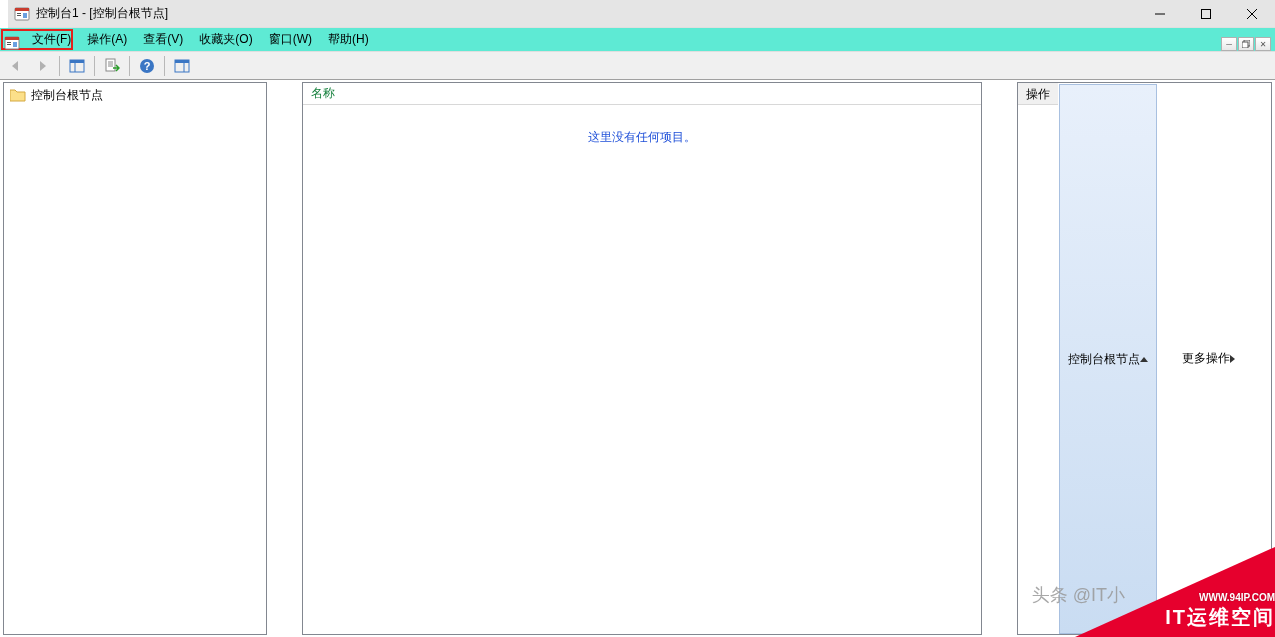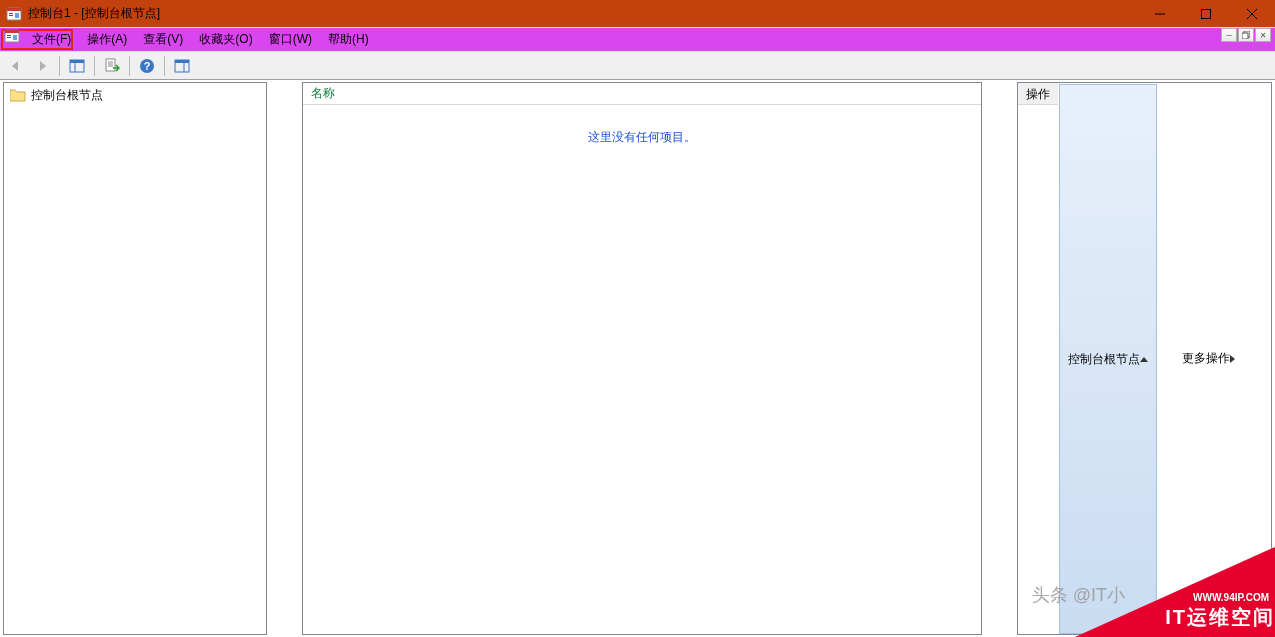--- a/index.html
+++ b/index.html
@@ -1,26 +1,26 @@
 <!DOCTYPE html>
 <html><head>
   <meta charset="utf-8">
   <style>
     * { box-sizing: border-box; margin: 0; padding: 0; }
     body { font-family: "Microsoft YaHei", "Segoe UI", Tahoma, sans-serif; font-size: 12px; background: #fff; overflow: hidden; width: 1275px; height: 637px; position: relative; }
     
     
-    .titlebar { height: 28px; display: flex; align-items: center; padding: 0 0 0 6px; background: #c2410c; border-bottom: 1px solid #dfdfdf; }
+    .titlebar { height: 28px; display: flex; align-items: center; padding: 0 0 0 6px; background: #e5e5e5; border-bottom: 1px solid #dfdfdf; margin-left: 8px; }
     .titlebar-icon { width: 16px; height: 16px; margin-right: 6px; }
     .titlebar-text { flex: 1; font-size: 12px; color: #000; }
     .win-controls { display: flex; height: 100%; }
     .win-btn { width: 46px; height: 28px; display: flex; align-items: center; justify-content: center; cursor: pointer; }
     
     
-    .menubar { height: 24px; display: flex; align-items: flex-start; padding: 0 2px; background: #d946ef; border-bottom: 1px solid #dfdfdf; position: relative; }
+    .menubar { height: 24px; display: flex; align-items: flex-end; padding: 0 2px; background: #5eead4; border-bottom: 1px solid #dfdfdf; position: relative; }
     .menubar-icon { width: 16px; height: 16px; margin: 0 4px 0 2px; }
     .menu-item { padding: 3px 8px; cursor: pointer; font-size: 12px; }
     
     .menu-highlight-box { position: absolute; left: 1px; top: 1px; width: 72px; height: 21px; border: 2px solid #e3221c; z-index: 1; pointer-events: none; }
     .mdi-controls { margin-left: auto; display: flex; gap: 1px; padding-right: 2px; }
     .mdi-btn { width: 16px; height: 14px; border: 1px solid #b0b0b0; background: linear-gradient(#fff,#e8e8e8); display: flex; align-items: center; justify-content: center; font-size: 8px; cursor: pointer; color:#555; }
     
     
     .toolbar { height: 28px; display: flex; align-items: center; padding: 2px 4px; background: #f0f0f0; border-bottom: 1px solid #a0a0a0; gap: 2px; }
     .tb-btn { width: 24px; height: 24px; display: flex; align-items: center; justify-content: center; cursor: pointer; border: 1px solid transparent; }
@@ -39,21 +39,21 @@
     .list-col { padding: 3px 8px; font-size: 12px; color: #15803d; }
     .list-body { flex: 1; display: flex; align-items: flex-start; justify-content: center; padding-top: 24px; color: #1d4ed8; font-size: 12px; }
     
     .actions-panel { width: 255px; margin: 2px 3px 2px 0; display: flex; flex-direction: row; }
     .actions-header { height: 22px; background: #f0f0f0; border-bottom: 1px solid #d8d8d8; padding: 3px 8px; font-size: 12px; }
     .action-section { background: linear-gradient(#e8f0fb, #c9dcf2); border: 1px solid #a8c0e0; margin: 1px 1px 0 1px; padding: 4px 8px; display: flex; align-items: center; justify-content: space-between; font-size: 12px; cursor: pointer; }
     .action-item { padding: 5px 8px 5px 24px; font-size: 12px; cursor: pointer; display: flex; justify-content: space-between; align-items: center; }
     
     
     .watermark-triangle { position: absolute; right: 0; bottom: 0; width: 0; height: 0; border-left: 200px solid transparent; border-bottom: 90px solid #e6002d; z-index: 10; }
-    .watermark-url { position: absolute; right: 6px; bottom: 34px; color: #fff; font-size: 10px; font-weight: bold; text-shadow: 0 0 2px rgba(0,0,0,.3); z-index: 11; transform: rotate(0deg); }
+    .watermark-url { position: absolute; right: 0; bottom: 34px; color: #fff; font-size: 10px; font-weight: bold; text-shadow: 0 0 2px rgba(0,0,0,.3); z-index: 11; transform: rotate(0deg); }
     .watermark-main { position: absolute; right: 0; bottom: 6px; color: #fff; font-size: 20px; font-weight: bold; letter-spacing: 2px; z-index: 11; }
     .watermark-toutiao { position: absolute; right: 150px; bottom: 30px; color: #999; font-size: 18px; z-index: 5; opacity: .85; font-weight: 500;}
     
     .arrow-tri { display:inline-block; width:0; height:0; }
     .arrow-up { border-left:4px solid transparent; border-right:4px solid transparent; border-bottom:5px solid #333; }
     .arrow-right { border-top:4px solid transparent; border-bottom:4px solid transparent; border-left:5px solid #333; }
   </style>
 </head>
 <body>
 

